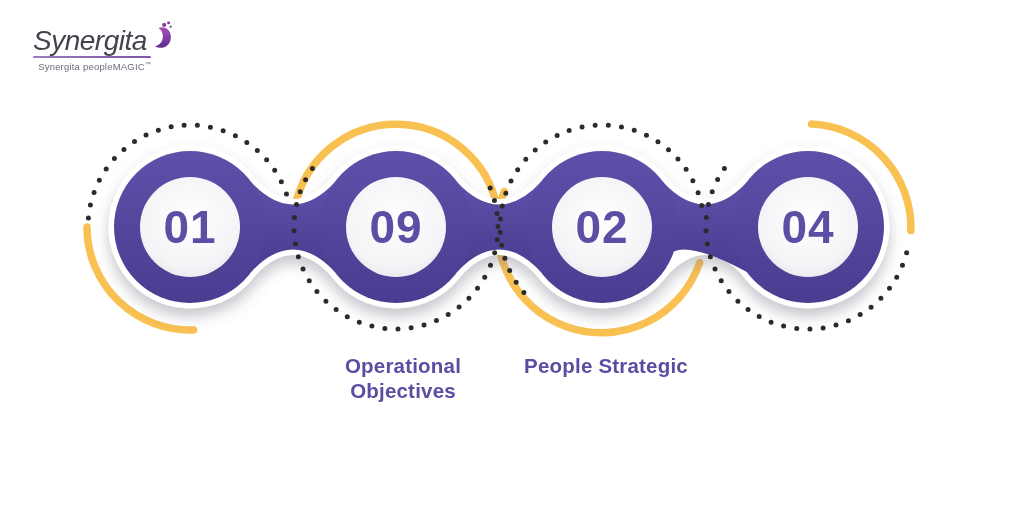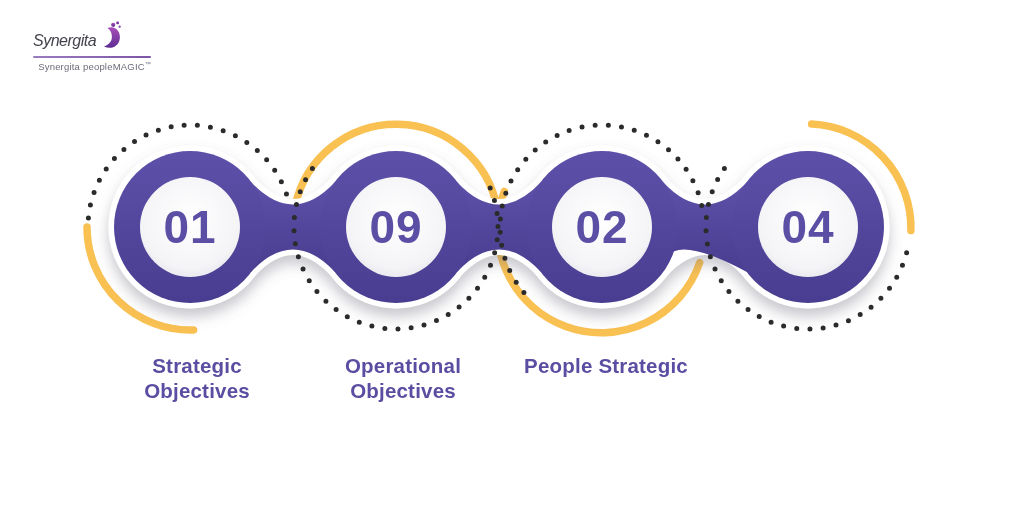--- a/index.html
+++ b/index.html
@@ -7,21 +7,21 @@
     position:relative;
     width:1011px;height:530px;
     background:#ffffff;
     overflow:hidden;
     font-family:"Liberation Sans", sans-serif;
   }
   
   .logo{position:absolute;left:33px;top:20px;width:118px;}
   .brand-row{display:flex;align-items:flex-end;gap:2px;}
   .brand-text{
-    font-size:16px;font-style:italic;font-weight:500;
+    font-size:28px;font-style:italic;font-weight:500;
     color:#45424e;letter-spacing:-0.5px;line-height:26px;
   }
   .logo-rule{height:2px;background:linear-gradient(90deg,#9a7cc0,#7d55a6);margin-top:2px;border-radius:1px;}
   .tagline{
     font-size:9.5px;color:#6f6b79;text-align:right;margin-top:3px;
     letter-spacing:0.2px;white-space:nowrap;
   }
   .tagline sup{font-size:6px;}
   
   .diagram-svg{position:absolute;left:0;top:0;}
@@ -119,17 +119,16 @@
     <path d="M312.4,168.5 A102 102 0 1 0 488.4,183.9" fill="none" stroke="#2b2b2b" stroke-width="5" stroke-linecap="round" stroke-dasharray="0 13.2"></path>
     <path d="M523.9,292.6 A102 102 0 1 1 701.8,205.8" fill="none" stroke="#2b2b2b" stroke-width="5" stroke-linecap="round" stroke-dasharray="0 13.2"></path>
     <path d="M724.4,168.5 A102 102 0 1 0 908.4,244.7" fill="none" stroke="#2b2b2b" stroke-width="5" stroke-linecap="round" stroke-dasharray="0 13.2"></path>
   </svg>
 
   <div class="step-number" style="left:190px;">01</div>
   <div class="step-number" style="left:396px;">09</div>
   <div class="step-number" style="left:602px;">02</div>
   <div class="step-number" style="left:808px;">04</div>
 
-  <div class="step-label" style="left:197px;width:180px;">Strategic Objectives</div>
   <div class="step-label" style="left:403px;width:180px;">Operational Objectives</div>
   <div class="step-label" style="left:606px;width:180px;">People Strategic</div>
 
 </div>
 
 </body></html>

